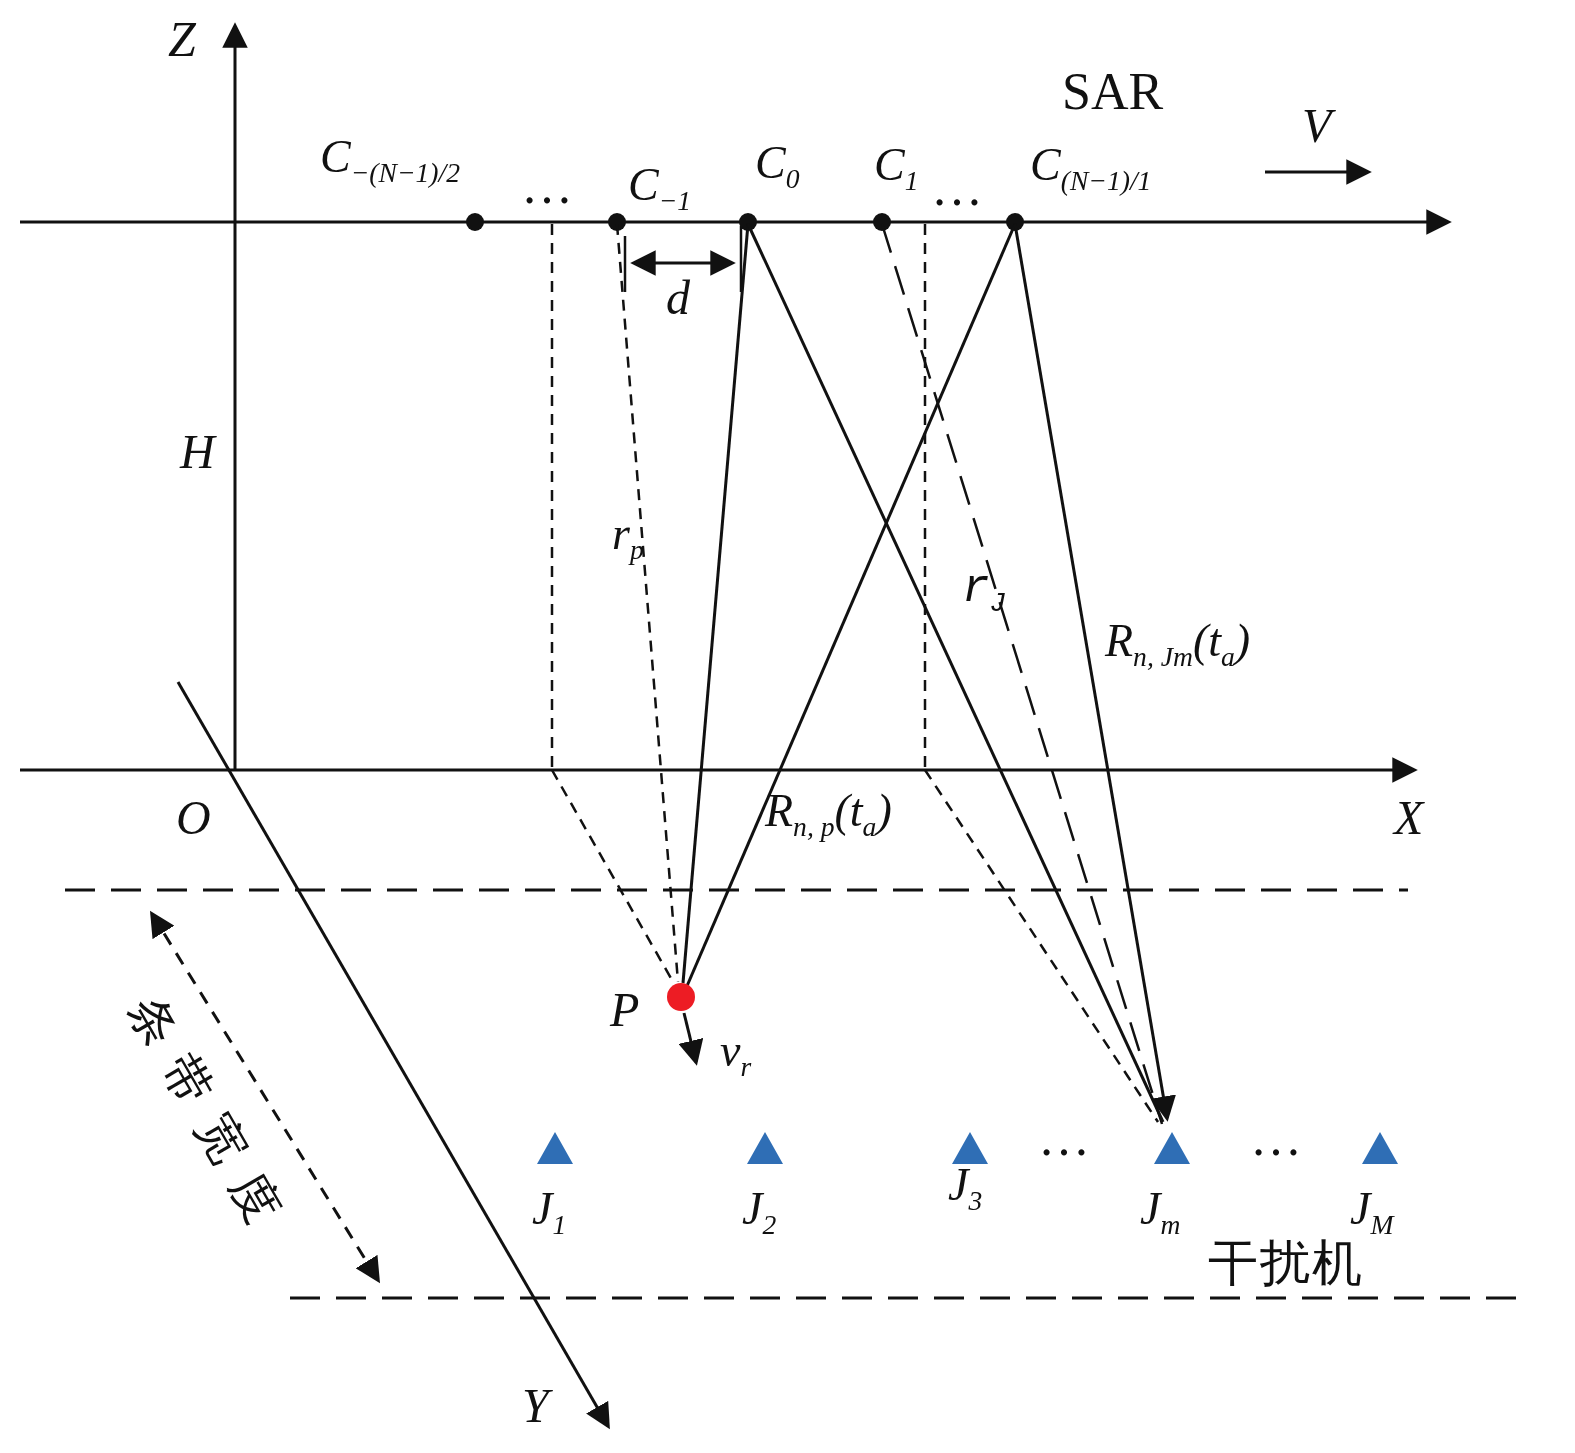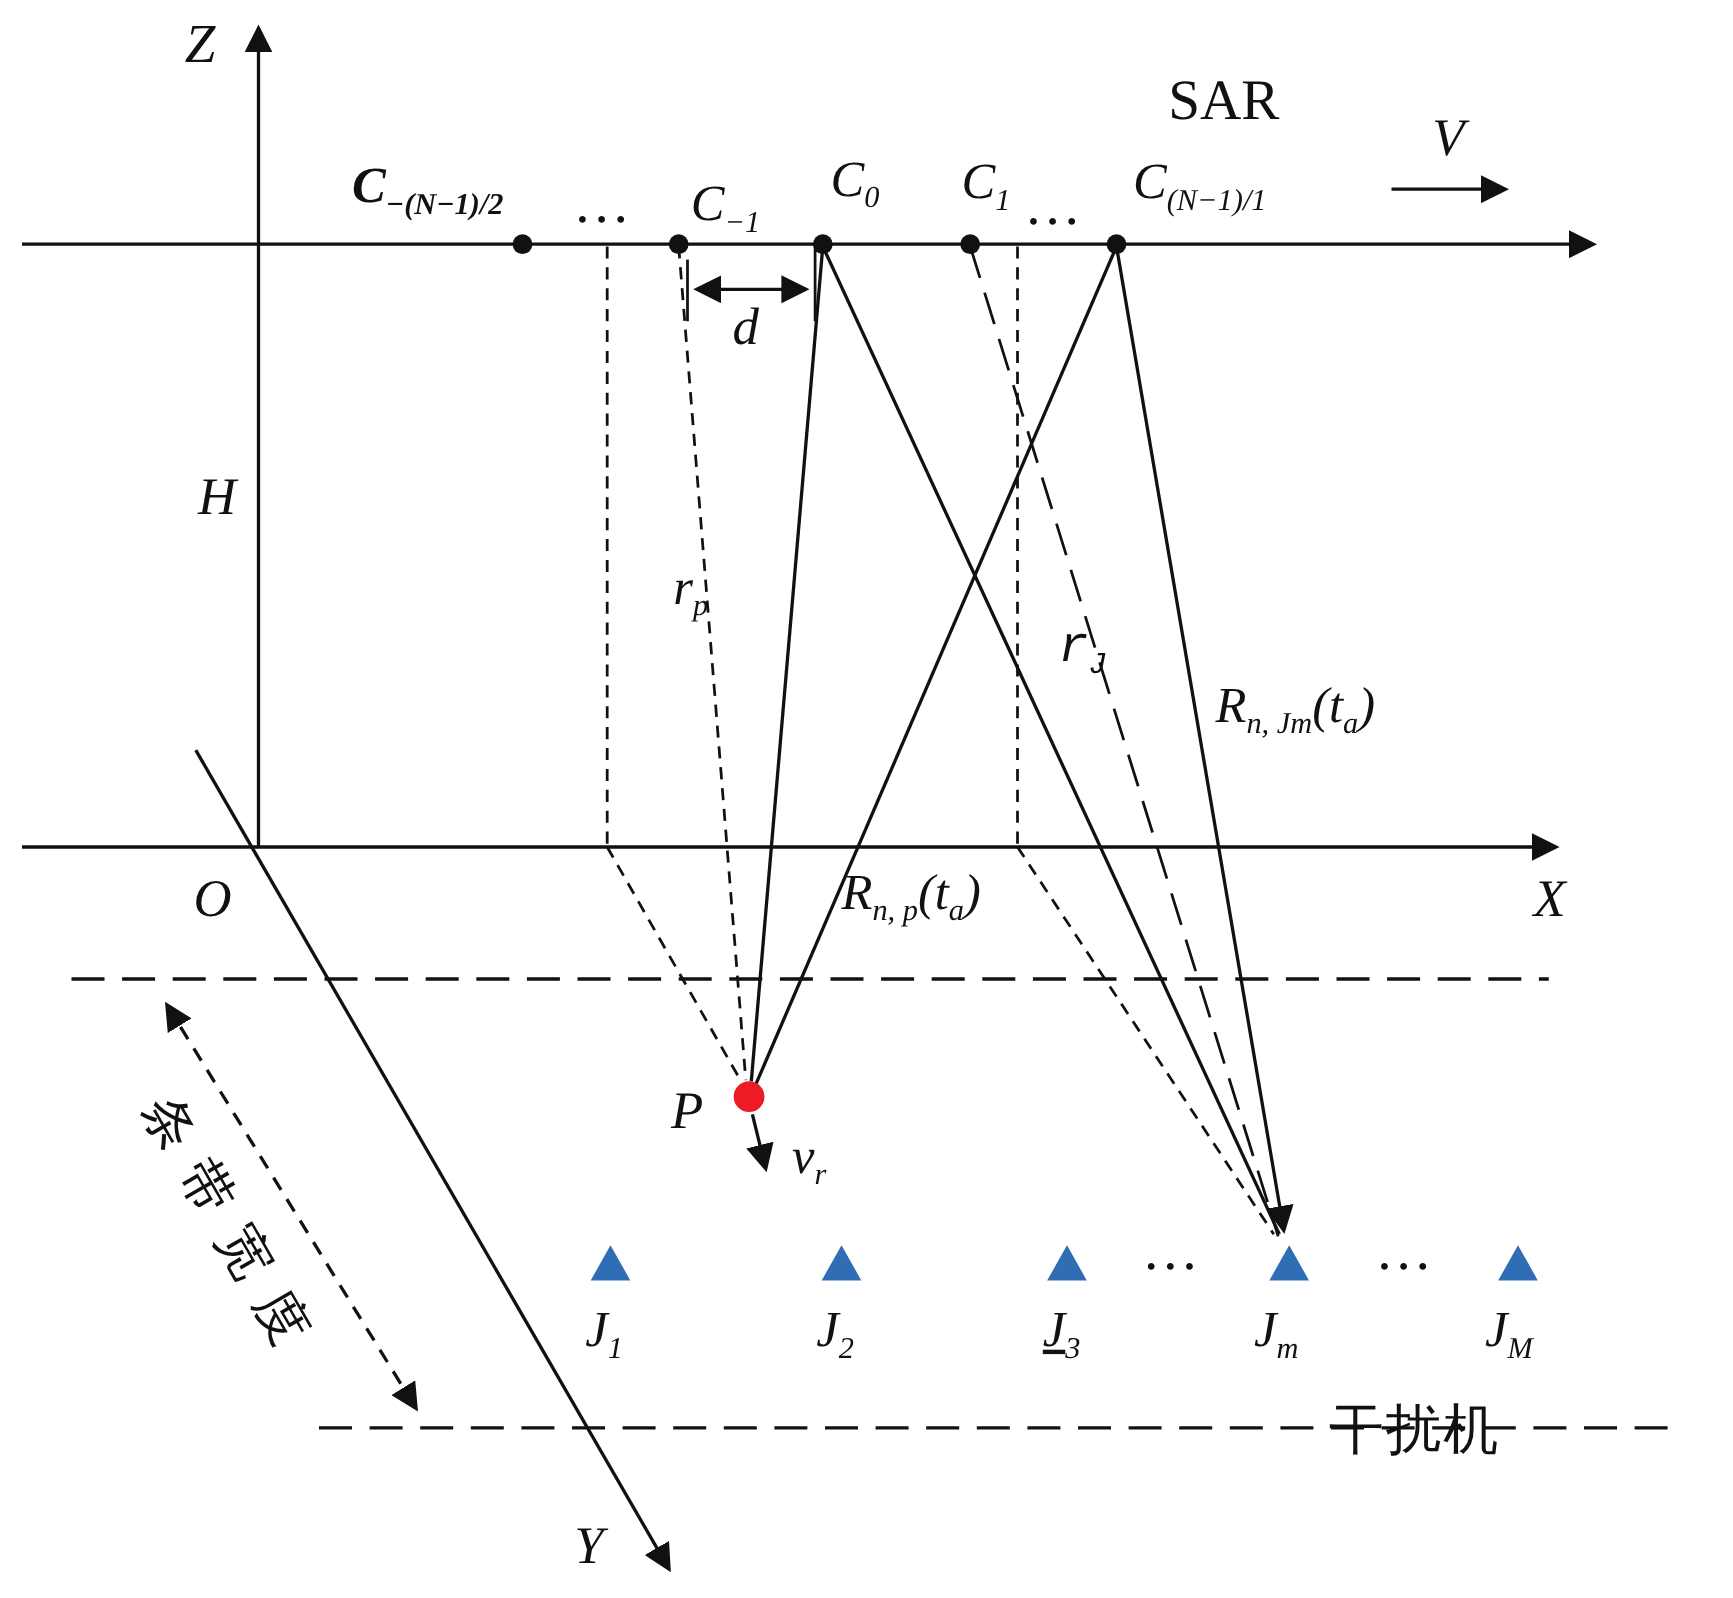--- a/index.html
+++ b/index.html
@@ -100,21 +100,21 @@
     <polygon points="747,1164 783,1164 765,1132" fill="#2f6eb5"></polygon>
     <polygon points="952,1164 988,1164 970,1132" fill="#2f6eb5"></polygon>
     <polygon points="1154,1164 1190,1164 1172,1132" fill="#2f6eb5"></polygon>
     <polygon points="1362,1164 1398,1164 1380,1132" fill="#2f6eb5"></polygon>
   </svg>
 
   <div class="lbl" style="left:168px; top:14px; font-size:50px;">Z</div>
   <div class="lbl upright" style="left:1062px; top:34px; font-size:52px;margin-top:32px;">SAR</div>
   <div class="lbl" style="left:1302px; top:102px; font-size:48px;">V</div>
 
-  <div class="lbl" style="left:320px; top:146px;font-weight:bold;"><span>C</span><span class="sub">−(N−1)/2</span></div>
+  <div class="lbl" style="left:320px; top:134px;"><span>C</span><span class="sub">−(N−1)/2</span></div>
   <div class="lbl dots" style="left:521px; top:160px;">…</div>
   <div class="lbl" style="left:628px; top:146px;margin-top:16px;"><span>C</span><span class="sub">−1</span></div>
   <div class="lbl" style="left:755px; top:140px;"><span>C</span><span class="sub">0</span></div>
   <div class="lbl" style="left:874px; top:142px;"><span>C</span><span class="sub">1</span></div>
   <div class="lbl dots" style="left:931px; top:162px;">…</div>
   <div class="lbl" style="left:1030px; top:142px;"><span>C</span><span class="sub">(N−1)/1</span></div>
 
   <div class="lbl" style="left:666px; top:274px; font-size:48px;">d</div>
   <div class="lbl" style="left:180px; top:428px; font-size:48px;">H</div>
 
@@ -124,24 +124,24 @@
   <div class="lbl" style="left:765px; top:788px;"><span>R</span><span class="sub">n, p</span><span>(t</span><span class="sub">a</span><span>)</span></div>
 
   <div class="lbl" style="left:176px; top:794px; font-size:48px;">O</div>
   <div class="lbl" style="left:1394px; top:794px; font-size:48px;">X</div>
 
   <div class="lbl" style="left:610px; top:986px; font-size:48px;">P</div>
   <div class="lbl" style="left:720px; top:1028px;"><span>v</span><span class="sub">r</span></div>
 
   <div class="lbl" style="left:532px; top:1186px;"><span>J</span><span class="sub">1</span></div>
   <div class="lbl" style="left:742px; top:1186px;text-align:center;"><span>J</span><span class="sub">2</span></div>
-  <div class="lbl" style="left:948px; top:1186px;text-decoration:underline;"><span>J</span><span class="sub">3</span></div>
+  <div class="lbl" style="left:948px; top:1162px;"><span>J</span><span class="sub">3</span></div>
   <div class="lbl dots" style="left:1038px; top:1112px;">…</div>
   <div class="lbl" style="left:1140px; top:1186px;"><span>J</span><span class="sub">m</span></div>
   <div class="lbl dots" style="left:1250px; top:1112px;">…</div>
   <div class="lbl" style="left:1350px; top:1186px;"><span>J</span><span class="sub">M</span></div>
 
-  <div class="lbl cn" style="left:1208px; top:1238px;margin-top:36px;">干扰机</div>
+  <div class="lbl cn" style="left:1208px; top:1238px;">干扰机</div>
   <div class="lbl cn rot" style="left:162px; top:988px;">条带宽度</div>
 
   <div class="lbl" style="left:522px; top:1382px; font-size:48px;">Y</div>
 
 </div>
 
 </body></html>

